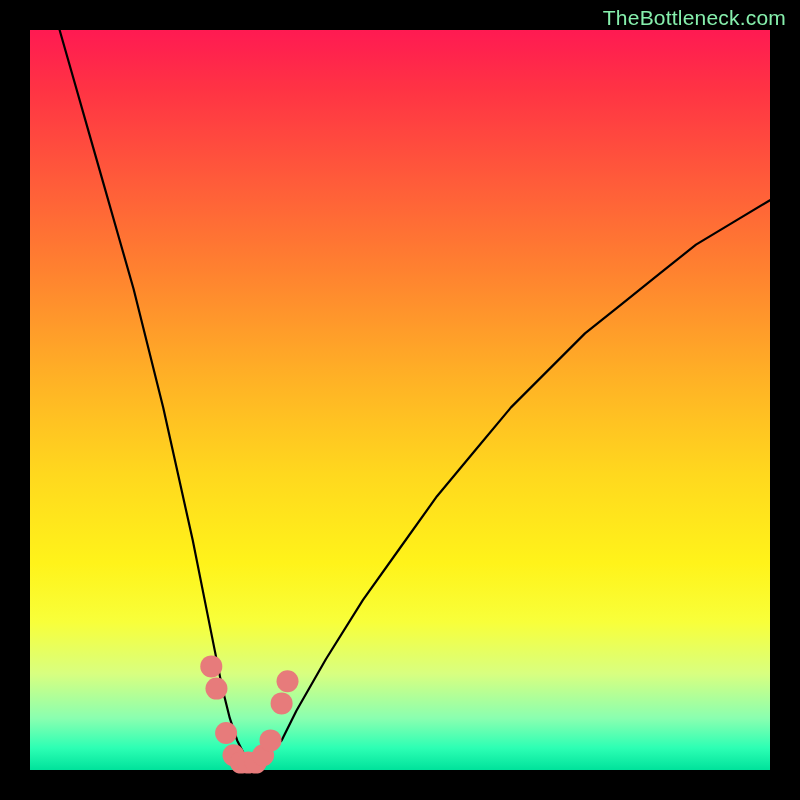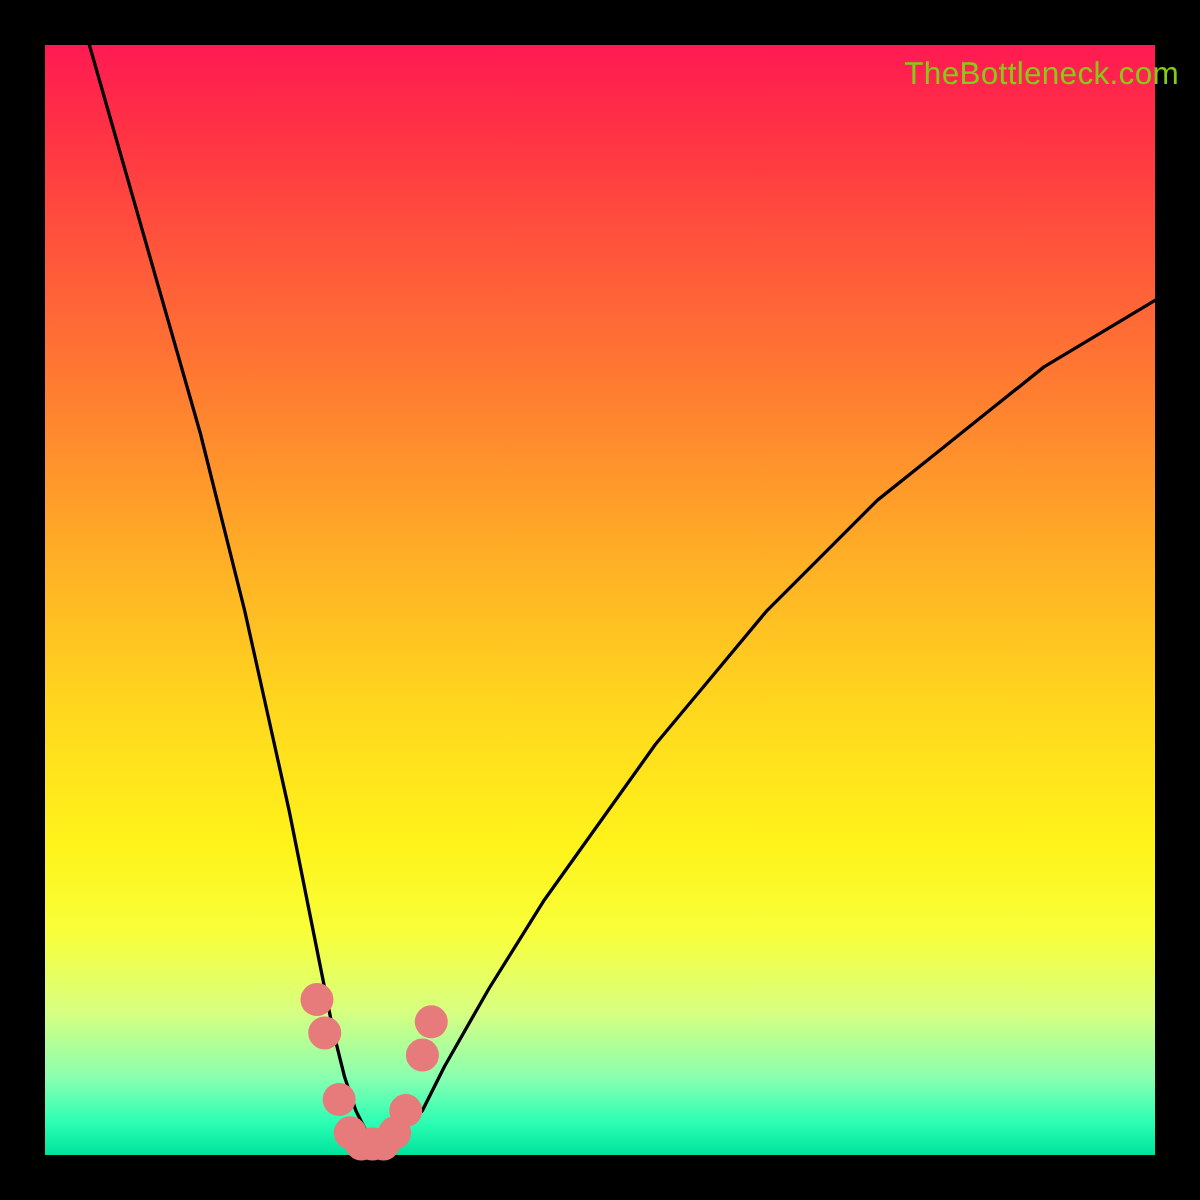--- a/index.html
+++ b/index.html
@@ -38,26 +38,25 @@
       #d8ff80 87%,
       #8affb0 93%,
       #2dffb4 97%,
       #00e29b 100%
     );
   }
   .watermark {
     position: absolute;
     top: 6px;
     right: 14px;
-    color: #84cc16;
+    color: #86efac;
     font-size: 21px;
     font-weight: 500;
     letter-spacing: 0.2px;
     z-index: 10;
-    margin-top: 32px;
   }
   svg.curve {
     position: absolute;
     left: 0;
     top: 0;
     width: 740px;
     height: 740px;
     overflow: visible;
   }
 </style>

